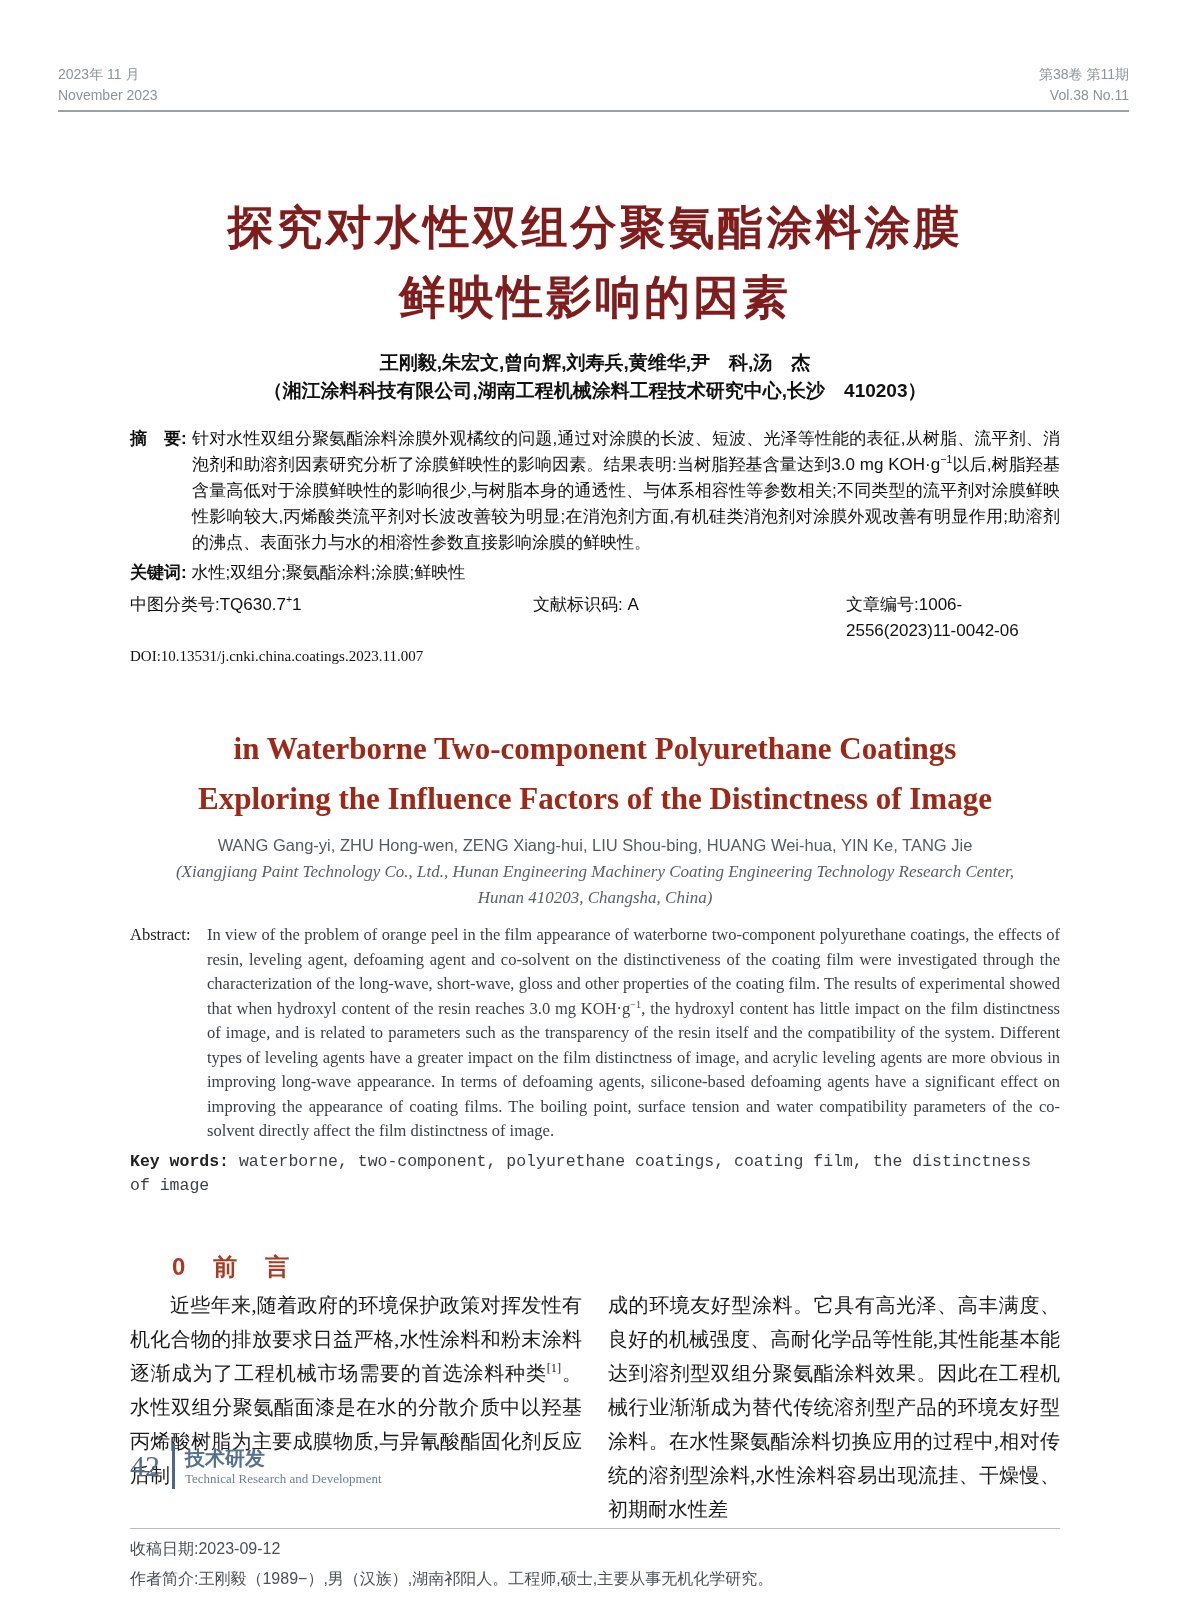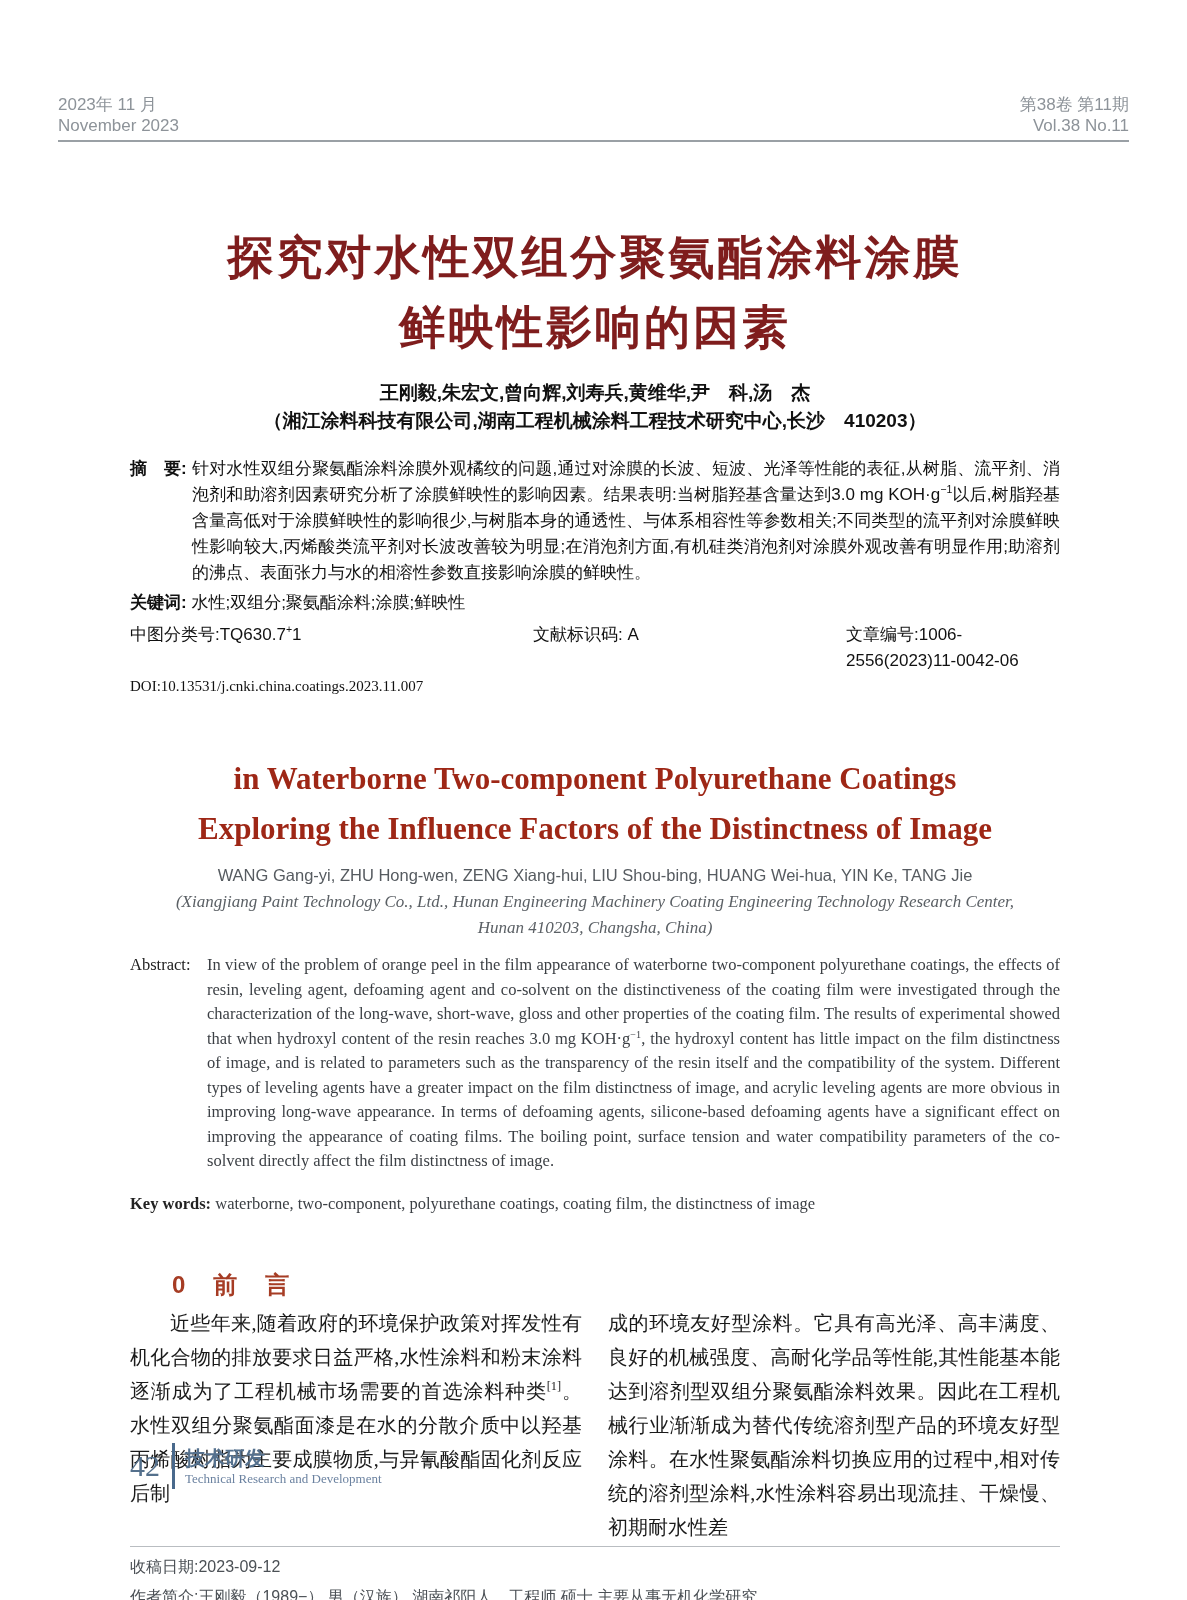--- a/index.html
+++ b/index.html
@@ -1,22 +1,22 @@
 <!DOCTYPE html>
 <html><head>
 <meta charset="utf-8">
 <style>
   html,body{margin:0;padding:0;background:#ffffff;}
   .page{
     width:1187px;height:1600px;position:relative;overflow:hidden;background:#fff;
     font-family:"Liberation Serif","DejaVu Serif",serif;color:#1a1a1a;
   }
   
-  .header{margin:0 58px;padding-top:94px;display:flex;
-    font-family:"Liberation Sans","DejaVu Sans",sans-serif;color:#8d9399;font-size:17px;line-height:21px;}
+  .header{margin:0 58px;padding-top:64px;display:flex;
+    font-family:"Liberation Sans","DejaVu Sans",sans-serif;color:#8d9399;font-size:14px;line-height:21px;}
   .header .h-col{flex:1;}
   .h-left{text-align:left;}
   .h-center{text-align:center;letter-spacing:1px;}
   .h-right{text-align:right;}
   .header-rule{margin:4px 58px 0 58px;border-bottom:2px solid #9aa0a5;}
   
   .content{padding:0 127px 0 130px;}
   
   .title-zh{margin-top:80px;text-align:center;color:#7f1d1d;
     font-family:"Liberation Sans","DejaVu Sans",sans-serif;
@@ -43,21 +43,21 @@
   .title-en{margin-top:56px;text-align:center;color:#9e2716;font-weight:700;
     font-size:31px;line-height:50px;}
   .authors-en{margin-top:9px;text-align:center;color:#565b60;
     font-family:"Liberation Sans","DejaVu Sans",sans-serif;font-size:16.5px;line-height:24px;}
   .affiliation-en{margin-top:2px;text-align:center;color:#5b6065;font-style:italic;
     font-size:17px;line-height:26px;}
   
   .abs-en{margin-top:12px;display:flex;font-size:16.5px;line-height:24.5px;color:#3b3f44;}
   .abs-en .abs-label{width:77px;flex:0 0 77px;font-weight:400;color:#222;}
   .abs-en .abs-body{flex:1;text-align:justify;}
-  .kw-en{margin-top:18px;font-size:16.5px;line-height:24px;color:#3b3f44;}
+  .kw-en{margin-top:6px;font-size:16.5px;line-height:24px;color:#3b3f44;font-family:Liberation Mono, monospace;}
   .kw-en .lbl{font-weight:700;color:#222;}
   
   .sec-heading{margin-top:54px;color:#a63c24;font-weight:700;font-size:24px;line-height:30px;
     font-family:"Liberation Sans","DejaVu Sans",sans-serif;letter-spacing:2px;margin-left:42px;}
   .columns{margin-top:6px;display:flex;justify-content:space-between;}
   .col{width:452px;font-size:20px;line-height:34px;text-align:justify;color:#1a1a1a;}
   .col .indent{text-indent:2em;}
   
   .foot-rule{margin:2px 127px 0 130px;border-bottom:1.5px solid #b9bdc1;}
   .footnote{padding:8px 127px 0 130px;font-family:"Liberation Sans","DejaVu Sans",sans-serif;

